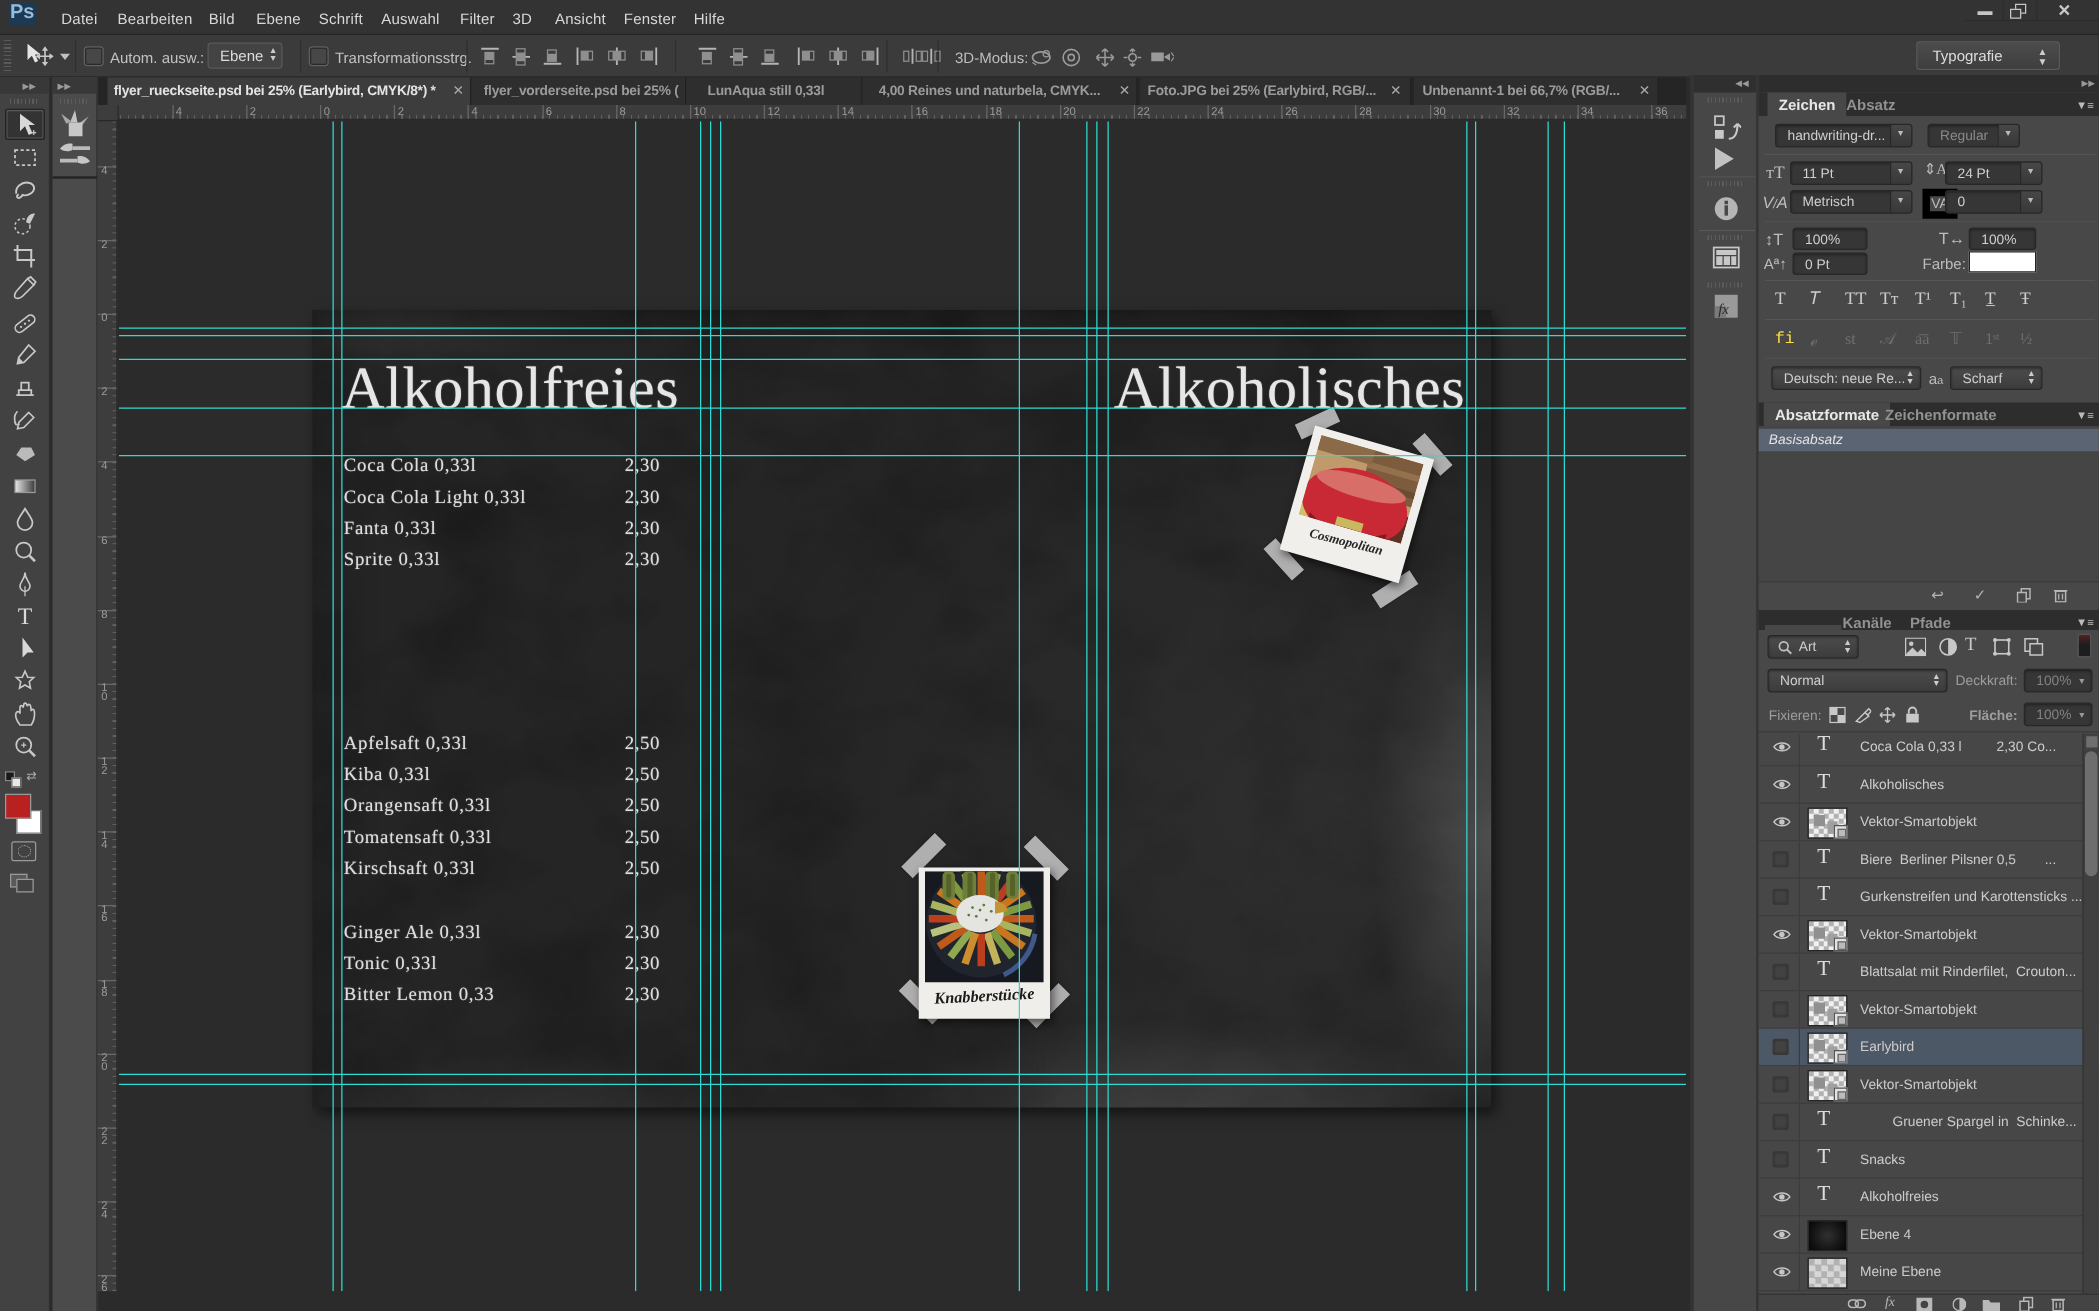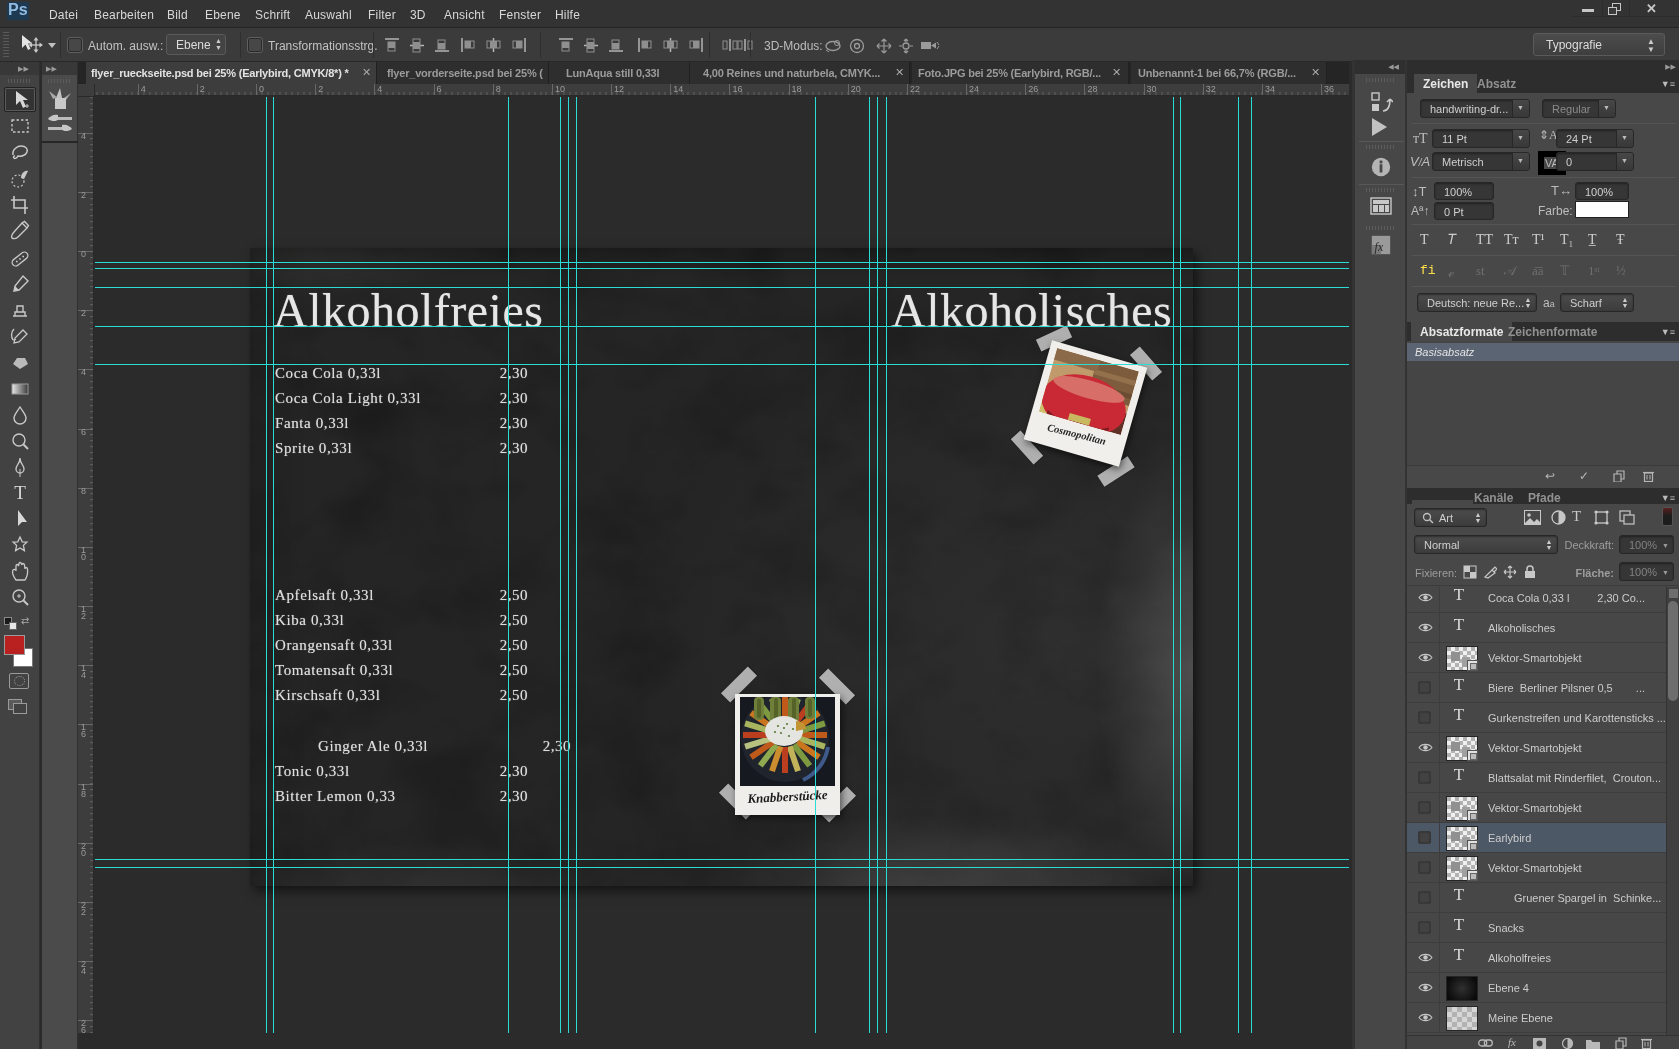--- a/index.html
+++ b/index.html
@@ -207,21 +207,21 @@
       </svg>
 <svg style="position:absolute;left:897px;top:10px;" width="18" height="16" viewBox="0 0 18 16">
         <circle cx="9" cy="8" r="3" fill="none" stroke="#9a9a9a" stroke-width="1.3"></circle>
         <path d="M9 1 v3 M9 12 v3 M2 8 h3 M13 8 h3 M9 1 l-2 2 M9 1 l2 2 M9 15 l-2 -2 M9 15 l2 -2" stroke="#9a9a9a" stroke-width="1.2" fill="none"></path>
       </svg>
 <svg style="position:absolute;left:920px;top:11px;" width="20" height="13" viewBox="0 0 20 13">
         <rect x="1" y="3" width="10" height="7" fill="#9a9a9a"></rect>
         <path d="M11 6.5 l5 -3 v6 Z" fill="#9a9a9a"></path>
         <path d="M17 3 l2 3 M17 10 l2 -3" stroke="#9a9a9a" fill="none"></path>
       </svg>
-<div class="dropdown" style="left:1533px;top:5px;width:132px;height:23px;background:linear-gradient(#4c4c4c,#3e3e3e);">
+<div class="dropdown" style="left:1533px;top:5px;width:115px;height:23px;background:linear-gradient(#4c4c4c,#3e3e3e);">
         <span style="position:absolute;left:12px;top:4px;">Typografie</span>
         <span style="position:absolute;right:9px;top:4px;font-size:8px;line-height:8px;color:#ccc;">▲<br>▼</span>
       </div>
 </div>
 <div id="tabbar">
 <div class="tab active" style="left:8px;width:291px;">
         <span class="tt" style="left:5px;">flyer_rueckseite.psd bei 25% (Earlybird, CMYK/8*) *</span>
         <span class="tabx" style="left:276px;">✕</span>
       </div>
 <div class="tab" style="left:299px;width:172px;">
@@ -493,21 +493,21 @@
 <div class="chalk" style="left:641px;top:35px;font-size:48px;letter-spacing:0.5px;">Alkoholisches</div>
 <div class="mrow" style="left:25px;top:117px;width:253px;">Coca Cola 0,33l<i>2,30</i></div>
 <div class="mrow" style="left:25px;top:142px;width:253px;">Coca Cola Light 0,33l<i>2,30</i></div>
 <div class="mrow" style="left:25px;top:167px;width:253px;">Fanta 0,33l<i>2,30</i></div>
 <div class="mrow" style="left:25px;top:192px;width:253px;">Sprite 0,33l<i>2,30</i></div>
 <div class="mrow" style="left:25px;top:339px;width:253px;">Apfelsaft 0,33l<i>2,50</i></div>
 <div class="mrow" style="left:25px;top:364px;width:253px;">Kiba 0,33l<i>2,50</i></div>
 <div class="mrow" style="left:25px;top:389px;width:253px;">Orangensaft 0,33l<i>2,50</i></div>
 <div class="mrow" style="left:25px;top:414px;width:253px;">Tomatensaft 0,33l<i>2,50</i></div>
 <div class="mrow" style="left:25px;top:439px;width:253px;">Kirschsaft 0,33l<i>2,50</i></div>
-<div class="mrow" style="left:25px;top:490px;width:253px;margin-left:43px;">Ginger Ale 0,33l<i>2,30</i></div>
+<div class="mrow" style="left:25px;top:490px;width:253px;">Ginger Ale 0,33l<i>2,30</i></div>
 <div class="mrow" style="left:25px;top:515px;width:253px;">Tonic 0,33l<i>2,30</i></div>
 <div class="mrow" style="left:25px;top:540px;width:253px;">Bitter Lemon 0,33<i>2,30</i></div>
 <div class="tape" style="left:470px;top:430px;width:38px;height:13px;transform:rotate(-45deg);"></div>
 <div class="tape" style="left:568px;top:432px;width:38px;height:13px;transform:rotate(45deg);"></div>
 <div class="tape" style="left:468px;top:547px;width:38px;height:13px;transform:rotate(45deg);"></div>
 <div class="tape" style="left:569px;top:550px;width:38px;height:13px;transform:rotate(-45deg);"></div>
 <div style="position:absolute;left:485px;top:446px;width:105px;height:121px;background:#efeeea;box-shadow:2px 3px 7px rgba(0,0,0,0.55);">
 <svg style="position:absolute;left:5px;top:3px;" width="95" height="89" viewBox="0 0 95 89">
 <rect width="95" height="89" fill="#161a20"></rect>
 <circle cx="45" cy="41" r="44" fill="#20242d"></circle>

